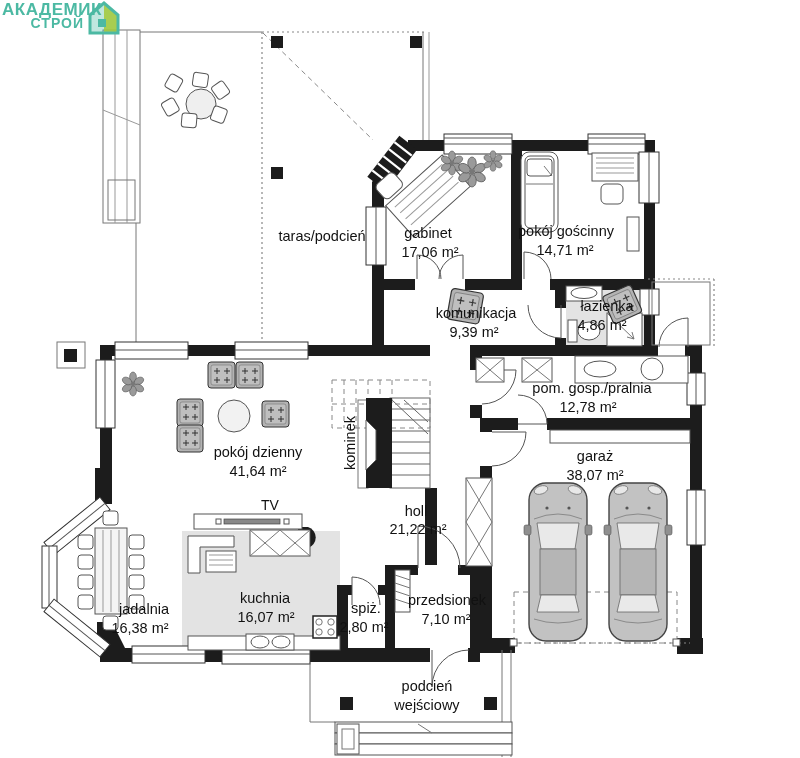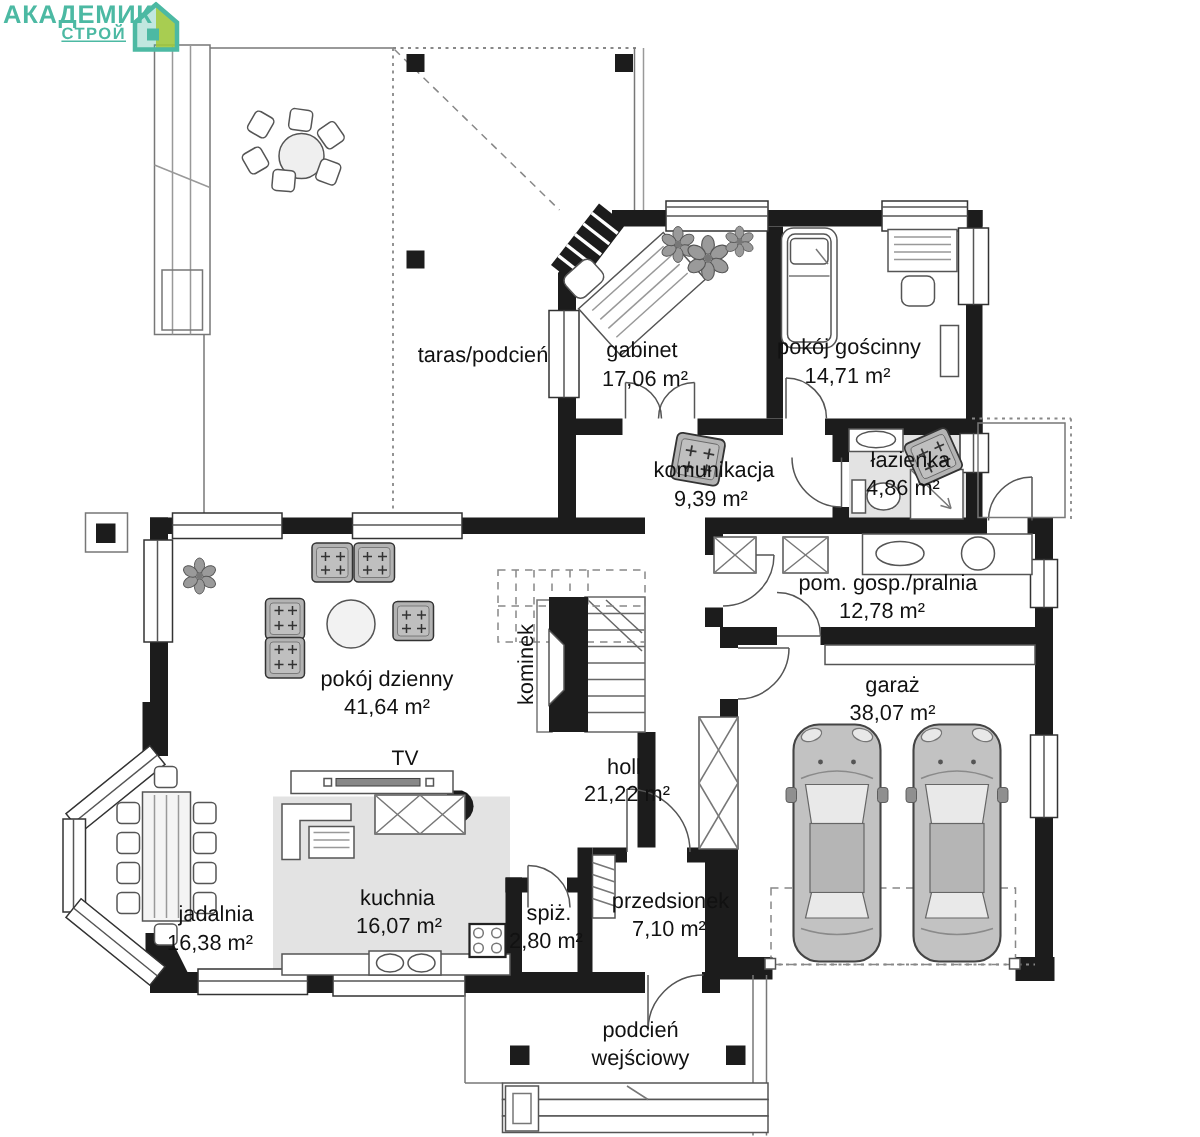--- a/index.html
+++ b/index.html
@@ -21,21 +21,21 @@
   .tread{stroke:#666;stroke-width:1;fill:none;}
   
   text{font-family:"Liberation Sans", sans-serif;fill:#111;}
   .room-name{font-size:14.5px;}
   .room-area{font-size:14.5px;}
   .tv-label{font-size:14px;}
   
   .logo{position:absolute;left:2px;top:1px;width:120px;height:34px;z-index:5;}
   .logo-text{position:absolute;left:0;top:0;text-align:right;width:82px;color:#4cb9a3;}
   .logo-l1{font-weight:bold;font-size:17px;letter-spacing:.5px;line-height:17px;}
-  .logo-l2{font-weight:bold;font-size:11px;letter-spacing:1px;line-height:11px;text-decoration:underline;}
+  .logo-l2{font-weight:bold;font-size:14px;letter-spacing:1px;line-height:11px;}
   .logo-icon{position:absolute;left:86px;top:0px;}
 </style>
 </head>
 <body>
 
 <div class="stage">
 
 <div class="logo">
   <div class="logo-text">
     <div class="logo-l1">АКАДЕМИК</div>

